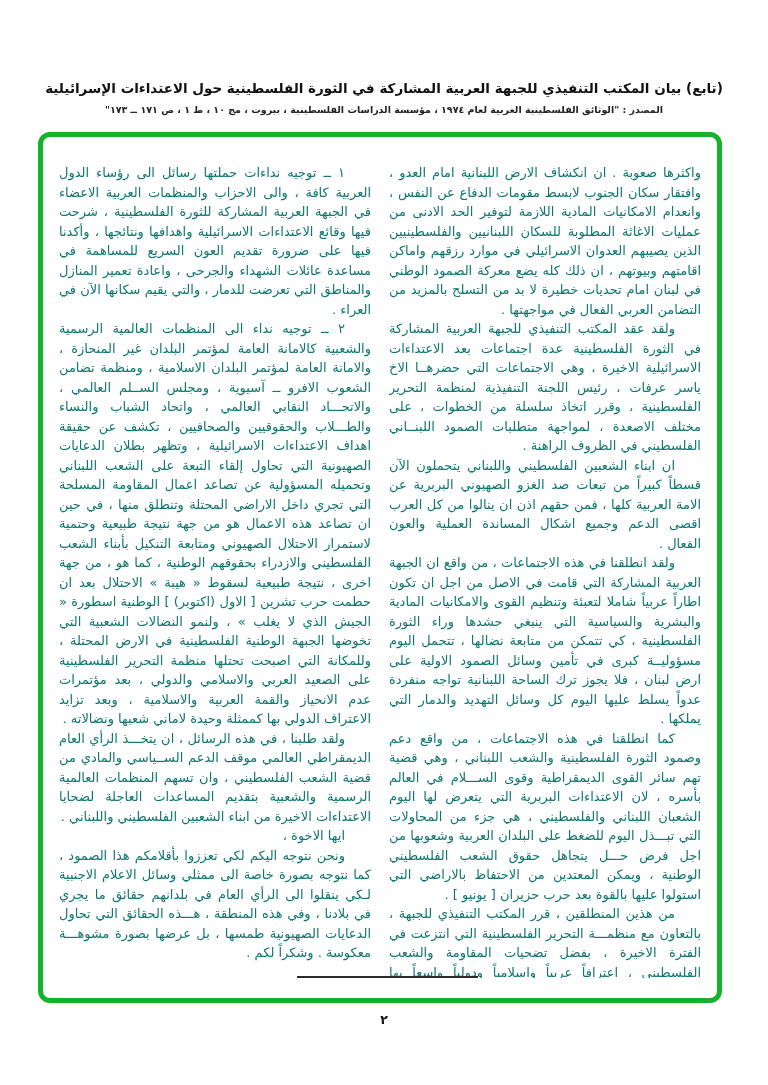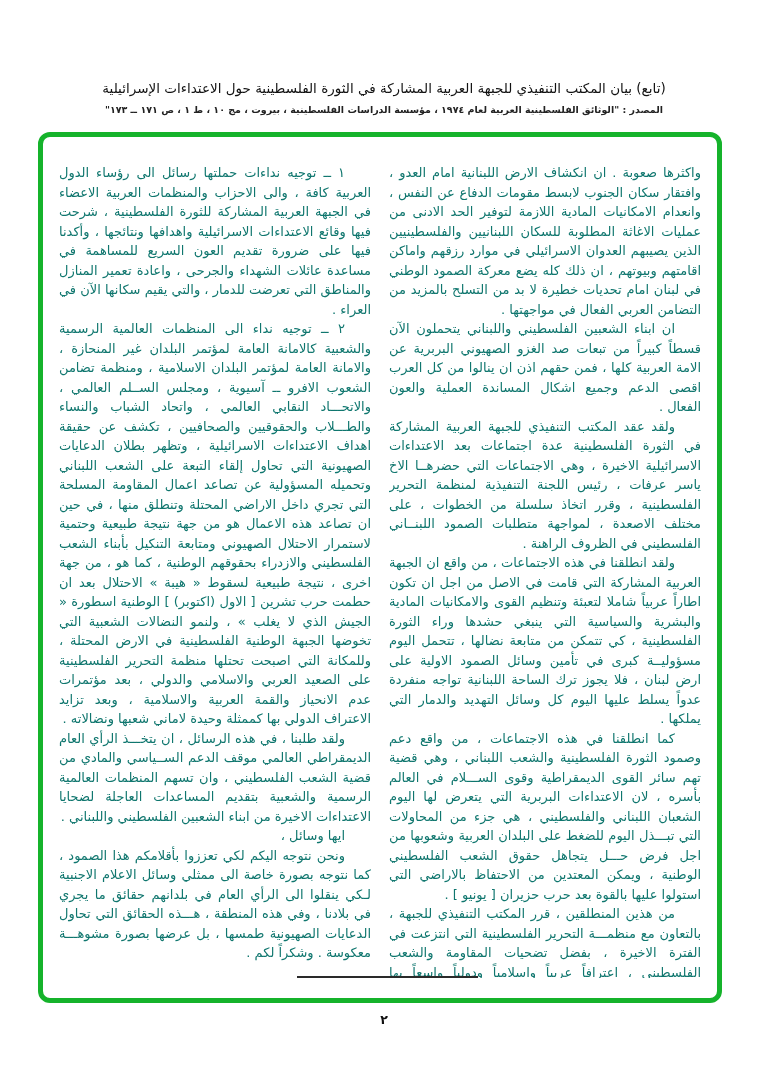--- a/index.html
+++ b/index.html
@@ -15,21 +15,21 @@
     color: #1a1a1a;
     overflow: hidden;
   }
   .header-title {
     position: absolute;
     top: 79px;
     left: 20px;
     right: 20px;
     text-align: center;
     direction: rtl;
-    font-weight: normal;
+    font-weight: bold;
     font-size: 13.5px;
     line-height: 18px;
     color: #111;
   }
   .header-source {
     position: absolute;
     top: 104px;
     left: 40px;
     right: 40px;
     text-align: center;
@@ -97,30 +97,30 @@
 </head>
 <body>
 
 <div class="header-title">(تابع) بيان المكتب التنفيذي للجبهة العربية المشاركة في الثورة الفلسطينية حول الاعتداءات الإسرائيلية</div>
 <div class="header-source">المصدر : "الوثائق الفلسطينية العربية لعام ١٩٧٤ ، مؤسسة الدراسات الفلسطينية ، بيروت ، مج ١٠ ، ط ١ ، ص ١٧١ ــ ١٧٣"</div>
 
 <div class="doc-frame" style="border-color: rgb(21, 179, 43);">
   <div class="columns">
     <div class="col">
       <p class="no-indent">واكثرها صعوبة . ان انكشاف الارض اللبنانية امام العدو ، وافتقار سكان الجنوب لابسط مقومات الدفاع عن النفس ، وانعدام الامكانيات المادية اللازمة لتوفير الحد الادنى من عمليات الاغاثة المطلوبة للسكان اللبنانيين والفلسطينيين الذين يصيبهم العدوان الاسرائيلي في موارد رزقهم واماكن اقامتهم وبيوتهم ، ان ذلك كله يضع معركة الصمود الوطني في لبنان امام تحديات خطيرة لا بد من التسلح بالمزيد من التضامن العربي الفعال في مواجهتها .</p>
+      <p>ولقد عقد المكتب التنفيذي للجبهة العربية المشاركة في الثورة الفلسطينية عدة اجتماعات بعد الاعتداءات الاسرائيلية الاخيرة ، وهي الاجتماعات التي حضرهــا الاخ ياسر عرفات ، رئيس اللجنة التنفيذية لمنظمة التحرير الفلسطينية ، وقرر اتخاذ سلسلة من الخطوات ، على مختلف الاصعدة ، لمواجهة متطلبات الصمود اللبنــاني الفلسطيني في الظروف الراهنة .</p>
       <p>ان ابناء الشعبين الفلسطيني واللبناني يتحملون الآن قسطاً كبيراً من تبعات صد الغزو الصهيوني البربرية عن الامة العربية كلها ، فمن حقهم اذن ان ينالوا من كل العرب اقصى الدعم وجميع اشكال المساندة العملية والعون الفعال .</p>
-      <p>ولقد عقد المكتب التنفيذي للجبهة العربية المشاركة في الثورة الفلسطينية عدة اجتماعات بعد الاعتداءات الاسرائيلية الاخيرة ، وهي الاجتماعات التي حضرهــا الاخ ياسر عرفات ، رئيس اللجنة التنفيذية لمنظمة التحرير الفلسطينية ، وقرر اتخاذ سلسلة من الخطوات ، على مختلف الاصعدة ، لمواجهة متطلبات الصمود اللبنــاني الفلسطيني في الظروف الراهنة .</p>
       <p>ولقد انطلقنا في هذه الاجتماعات ، من واقع ان الجبهة العربية المشاركة التي قامت في الاصل من اجل ان تكون اطاراً عربياً شاملا لتعبئة وتنظيم القوى والامكانيات المادية والبشرية والسياسية التي ينبغي حشدها وراء الثورة الفلسطينية ، كي تتمكن من متابعة نضالها ، تتحمل اليوم مسؤوليــة كبرى في تأمين وسائل الصمود الاولية على ارض لبنان ، فلا يجوز ترك الساحة اللبنانية تواجه منفردة عدواً يسلط عليها اليوم كل وسائل التهديد والدمار التي يملكها .</p>
       <p>كما انطلقنا في هذه الاجتماعات ، من واقع دعم وصمود الثورة الفلسطينية والشعب اللبناني ، وهي قضية تهم سائر القوى الديمقراطية وقوى الســـلام في العالم بأسره ، لان الاعتداءات البربرية التي يتعرض لها اليوم الشعبان اللبناني والفلسطيني ، هي جزء من المحاولات التي تبـــذل اليوم للضغط على البلدان العربية وشعوبها من اجل فرض حـــل يتجاهل حقوق الشعب الفلسطيني الوطنية ، ويمكن المعتدين من الاحتفاظ بالاراضي التي استولوا عليها بالقوة بعد حرب حزيران [ يونيو ] .</p>
       <p>من هذين المنطلقين ، قرر المكتب التنفيذي للجبهة ، بالتعاون مع منظمـــة التحرير الفلسطينية التي انتزعت في الفترة الاخيرة ، بفضل تضحيات المقاومة والشعب الفلسطيني ، اعترافاً عربياً واسلامياً ودولياً واسعاً بها كممثلة شرعية وحيدة لشعبها ، اتخاذ الخطوات العاجلة الاتية على الصعيـــد الاعلامي ، وعلى صعيد الاتصالات ، وذلك كجزء مـــن العمل المطلوب لدعم صمود الشعبين الفلسطيني واللبناني :</p>
     </div>
     <div class="col">
       <p>١ ــ توجيه نداءات حملتها رسائل الى رؤساء الدول العربية كافة ، والى الاحزاب والمنظمات العربية الاعضاء في الجبهة العربية المشاركة للثورة الفلسطينية ، شرحت فيها وقائع الاعتداءات الاسرائيلية واهدافها ونتائجها ، وأكدنا فيها على ضرورة تقديم العون السريع للمساهمة في مساعدة عائلات الشهداء والجرحى ، واعادة تعمير المنازل والمناطق التي تعرضت للدمار ، والتي يقيم سكانها الآن في العراء .</p>
       <p>٢ ــ توجيه نداء الى المنظمات العالمية الرسمية والشعبية كالامانة العامة لمؤتمر البلدان غير المنحازة ، والامانة العامة لمؤتمر البلدان الاسلامية ، ومنظمة تضامن الشعوب الافرو ــ آسيوية ، ومجلس الســلم العالمي ، والاتحـــاد النقابي العالمي ، واتحاد الشباب والنساء والطـــلاب والحقوقيين والصحافيين ، تكشف عن حقيقة اهداف الاعتداءات الاسرائيلية ، وتظهر بطلان الدعايات الصهيونية التي تحاول إلقاء التبعة على الشعب اللبناني وتحميله المسؤولية عن تصاعد اعمال المقاومة المسلحة التي تجري داخل الاراضي المحتلة وتنطلق منها ، في حين ان تصاعد هذه الاعمال هو من جهة نتيجة طبيعية وحتمية لاستمرار الاحتلال الصهيوني ومتابعة التنكيل بأبناء الشعب الفلسطيني والازدراء بحقوقهم الوطنية ، كما هو ، من جهة اخرى ، نتيجة طبيعية لسقوط « هيبة » الاحتلال بعد ان حطمت حرب تشرين [ الاول (اكتوبر) ] الوطنية اسطورة « الجيش الذي لا يغلب » ، ولنمو النضالات الشعبية التي تخوضها الجبهة الوطنية الفلسطينية في الارض المحتلة ، وللمكانة التي اصبحت تحتلها منظمة التحرير الفلسطينية على الصعيد العربي والاسلامي والدولي ، بعد مؤتمرات عدم الانحياز والقمة العربية والاسلامية ، وبعد تزايد الاعتراف الدولي بها كممثلة وحيدة لاماني شعبها ونضالاته .</p>
       <p>ولقد طلبنا ، في هذه الرسائل ، ان يتخـــذ الرأي العام الديمقراطي العالمي موقف الدعم الســياسي والمادي من قضية الشعب الفلسطيني ، وان تسهم المنظمات العالمية الرسمية والشعبية بتقديم المساعدات العاجلة لضحايا الاعتداءات الاخيرة من ابناء الشعبين الفلسطيني واللبناني .</p>
-      <p>ايها وسائل ،</p>
+      <p>ايها الاخوة ،</p>
       <p>ونحن نتوجه اليكم لكي تعززوا بأقلامكم هذا الصمود ، كما نتوجه بصورة خاصة الى ممثلي وسائل الاعلام الاجنبية لـكي ينقلوا الى الرأي العام في بلدانهم حقائق ما يجري في بلادنا ، وفي هذه المنطقة ، هـــذه الحقائق التي تحاول الدعايات الصهيونية طمسها ، بل عرضها بصورة مشوهـــة معكوسة . وشكراً لكم .</p>
     </div>
   </div>
 </div>
 
 <div class="footnote-rule"></div>
 <div class="page-number">٢</div>
 
 </body></html>

